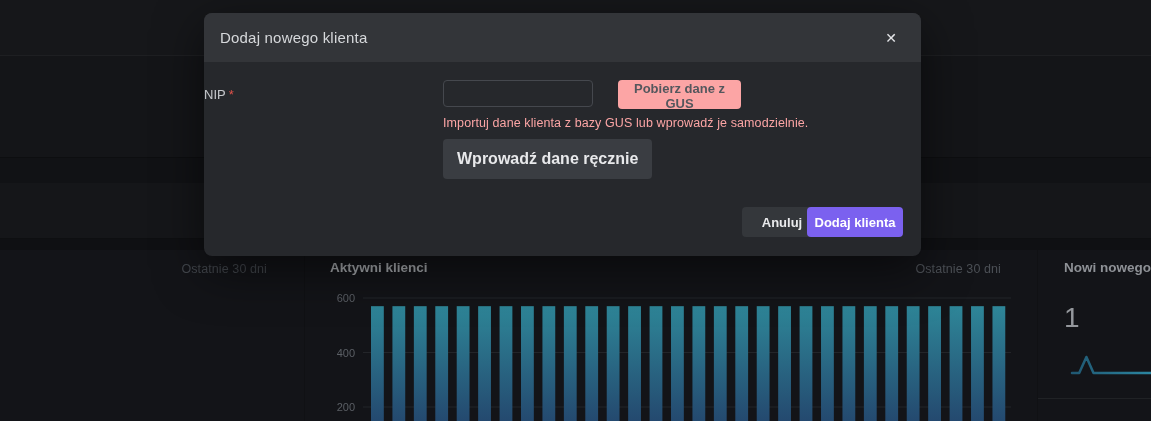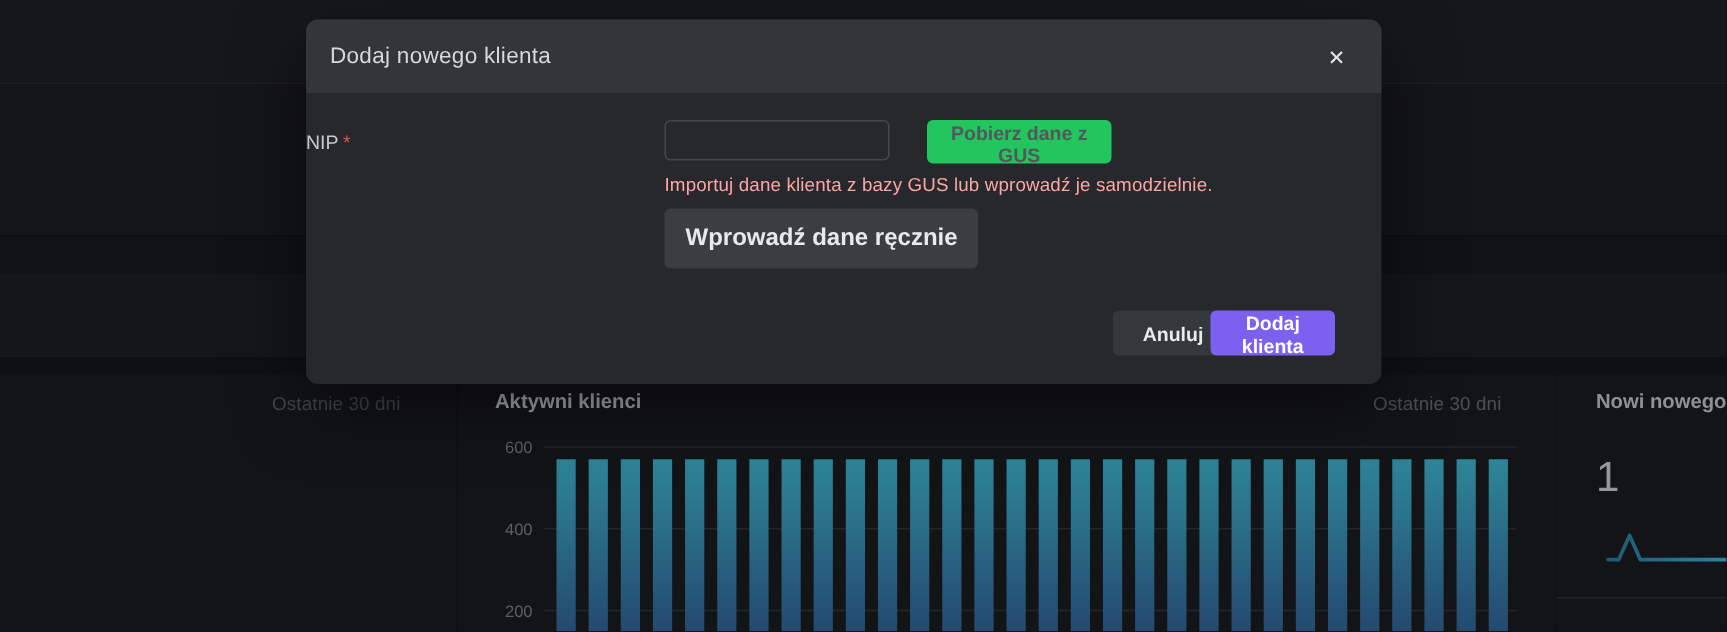--- a/index.html
+++ b/index.html
@@ -58,41 +58,41 @@
   }
   .req-mark{color:#e0524a;margin-left:3px;}
   .nip-input{
     position:absolute;left:239px;top:0;width:150px;height:27px;
     background:transparent;border:1px solid #45484e;border-radius:4px;
     color:#e8e9eb;font-size:13px;padding:0 8px;box-sizing:border-box;outline:none;
     font-family:"Liberation Sans",sans-serif;
   }
   .gus-btn{
     position:absolute;left:414px;top:0;width:123px;height:29px;
-    background:#22c55e;border:none;border-radius:4px;
+    background:#fca5a5;border:none;border-radius:4px;
     color:#54575d;font-size:13px;font-weight:700;cursor:default;
     font-family:"Liberation Sans",sans-serif;
   }
   .helper-text{
     position:absolute;left:239px;top:103px;font-size:12.5px;color:#fca5a5;letter-spacing:.1px;
   }
   .manual-btn{
     position:absolute;left:239px;top:126px;height:40px;padding:0 14px;
     background:#3a3d42;border:none;border-radius:4px;
     color:#e8e9eb;font-size:16px;font-weight:700;cursor:pointer;
     font-family:"Liberation Sans",sans-serif;
   }
   .cancel-btn{
     position:absolute;left:538px;top:194px;width:80px;height:30px;
     background:#34373b;border:none;border-radius:4px;
     color:#e9eaec;font-size:13px;font-weight:700;cursor:pointer;
     font-family:"Liberation Sans",sans-serif;
   }
   .submit-btn{
-    position:absolute;left:603px;top:194px;width:83px;height:30px;
+    position:absolute;left:603px;top:194px;width:96px;height:30px;
     border:none;border-radius:4px;
     color:#ffffff;font-size:13px;font-weight:700;cursor:pointer;
     font-family:"Liberation Sans",sans-serif;
   }
 </style>
 </head>
 <body>
 
 <div class="band app-header"></div>
 <div class="band row-a"></div>

